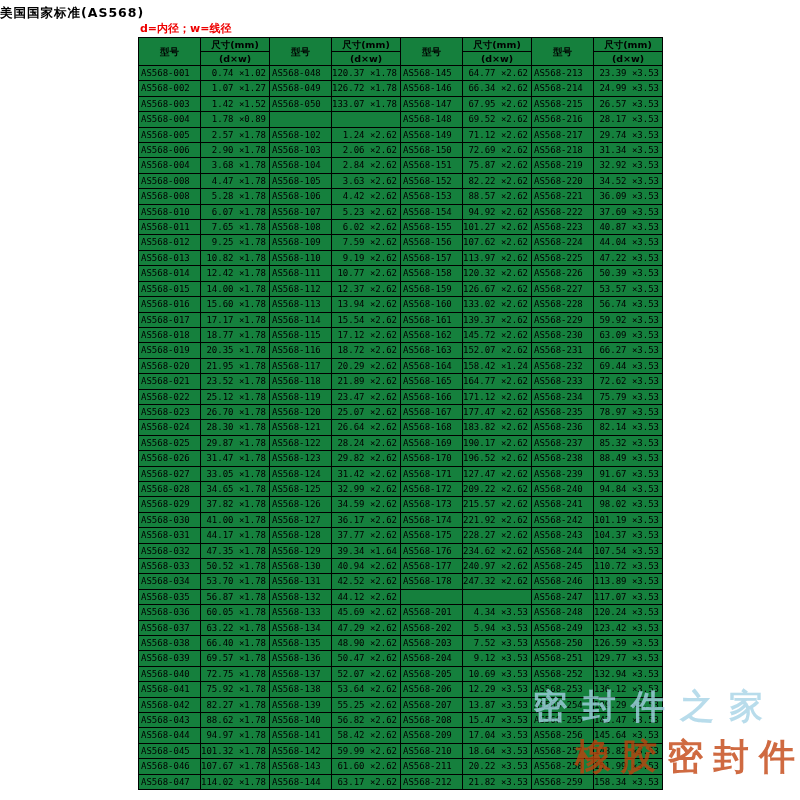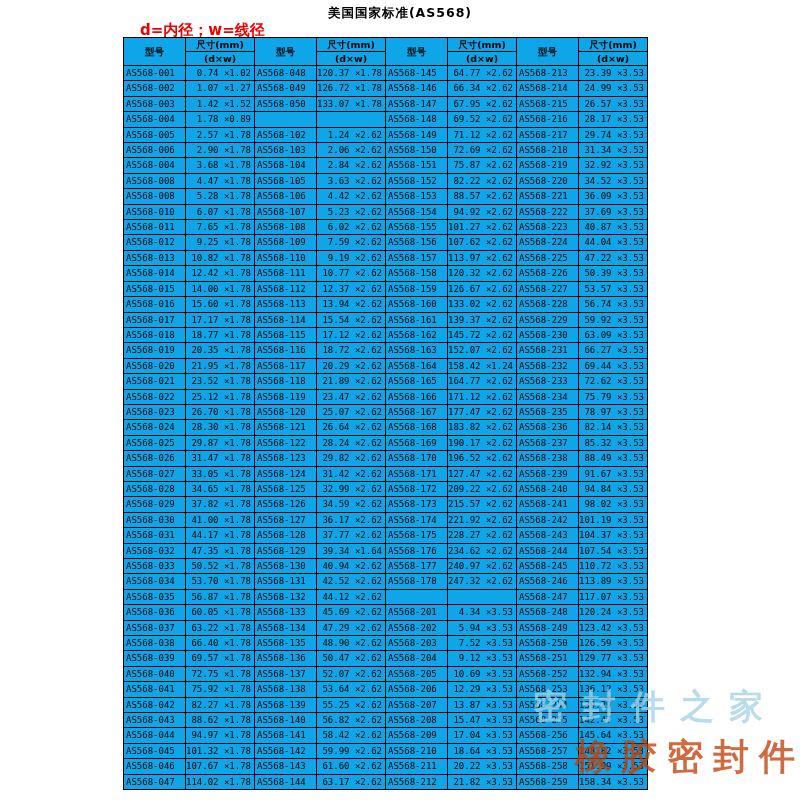--- a/index.html
+++ b/index.html
@@ -3,29 +3,29 @@
 <meta charset="utf-8">
 <style>
   html,body{margin:0;padding:0;}
   body{
     width:800px;height:800px;position:relative;overflow:hidden;
     background:#ffffff;color:#000;
     font-family:"DejaVu Sans","Liberation Sans",sans-serif;
   }
   .page-title{
     position:absolute;top:5px;left:0;width:100%;
-    text-align:center;font-size:12.5px;font-weight:bold;letter-spacing:1px;
+    text-align:left;font-size:12.5px;font-weight:bold;letter-spacing:1px;
   }
   .legend-note{
     position:absolute;top:21px;left:140px;
-    font-size:15px;font-weight:bold;color:#ee0000;
+    font-size:11px;font-weight:bold;color:#ee0000;
   }
   table.as568{
-    position:absolute;left:123px;top:37px;width:524px;
-    border-collapse:collapse;table-layout:fixed;background:#0ea5e9;
+    position:absolute;left:138px;top:37px;width:524px;
+    border-collapse:collapse;table-layout:fixed;background:#15803d;
   }
   .as568 th,.as568 td{
     border:1px solid #000;padding:0;overflow:hidden;white-space:nowrap;
   }
   .as568 thead th{
     font-size:9.5px;font-weight:bold;text-align:center;
     height:13px;line-height:13px;
   }
   .as568 tbody td{
     font-size:9px;height:14.4px;line-height:14.4px;

